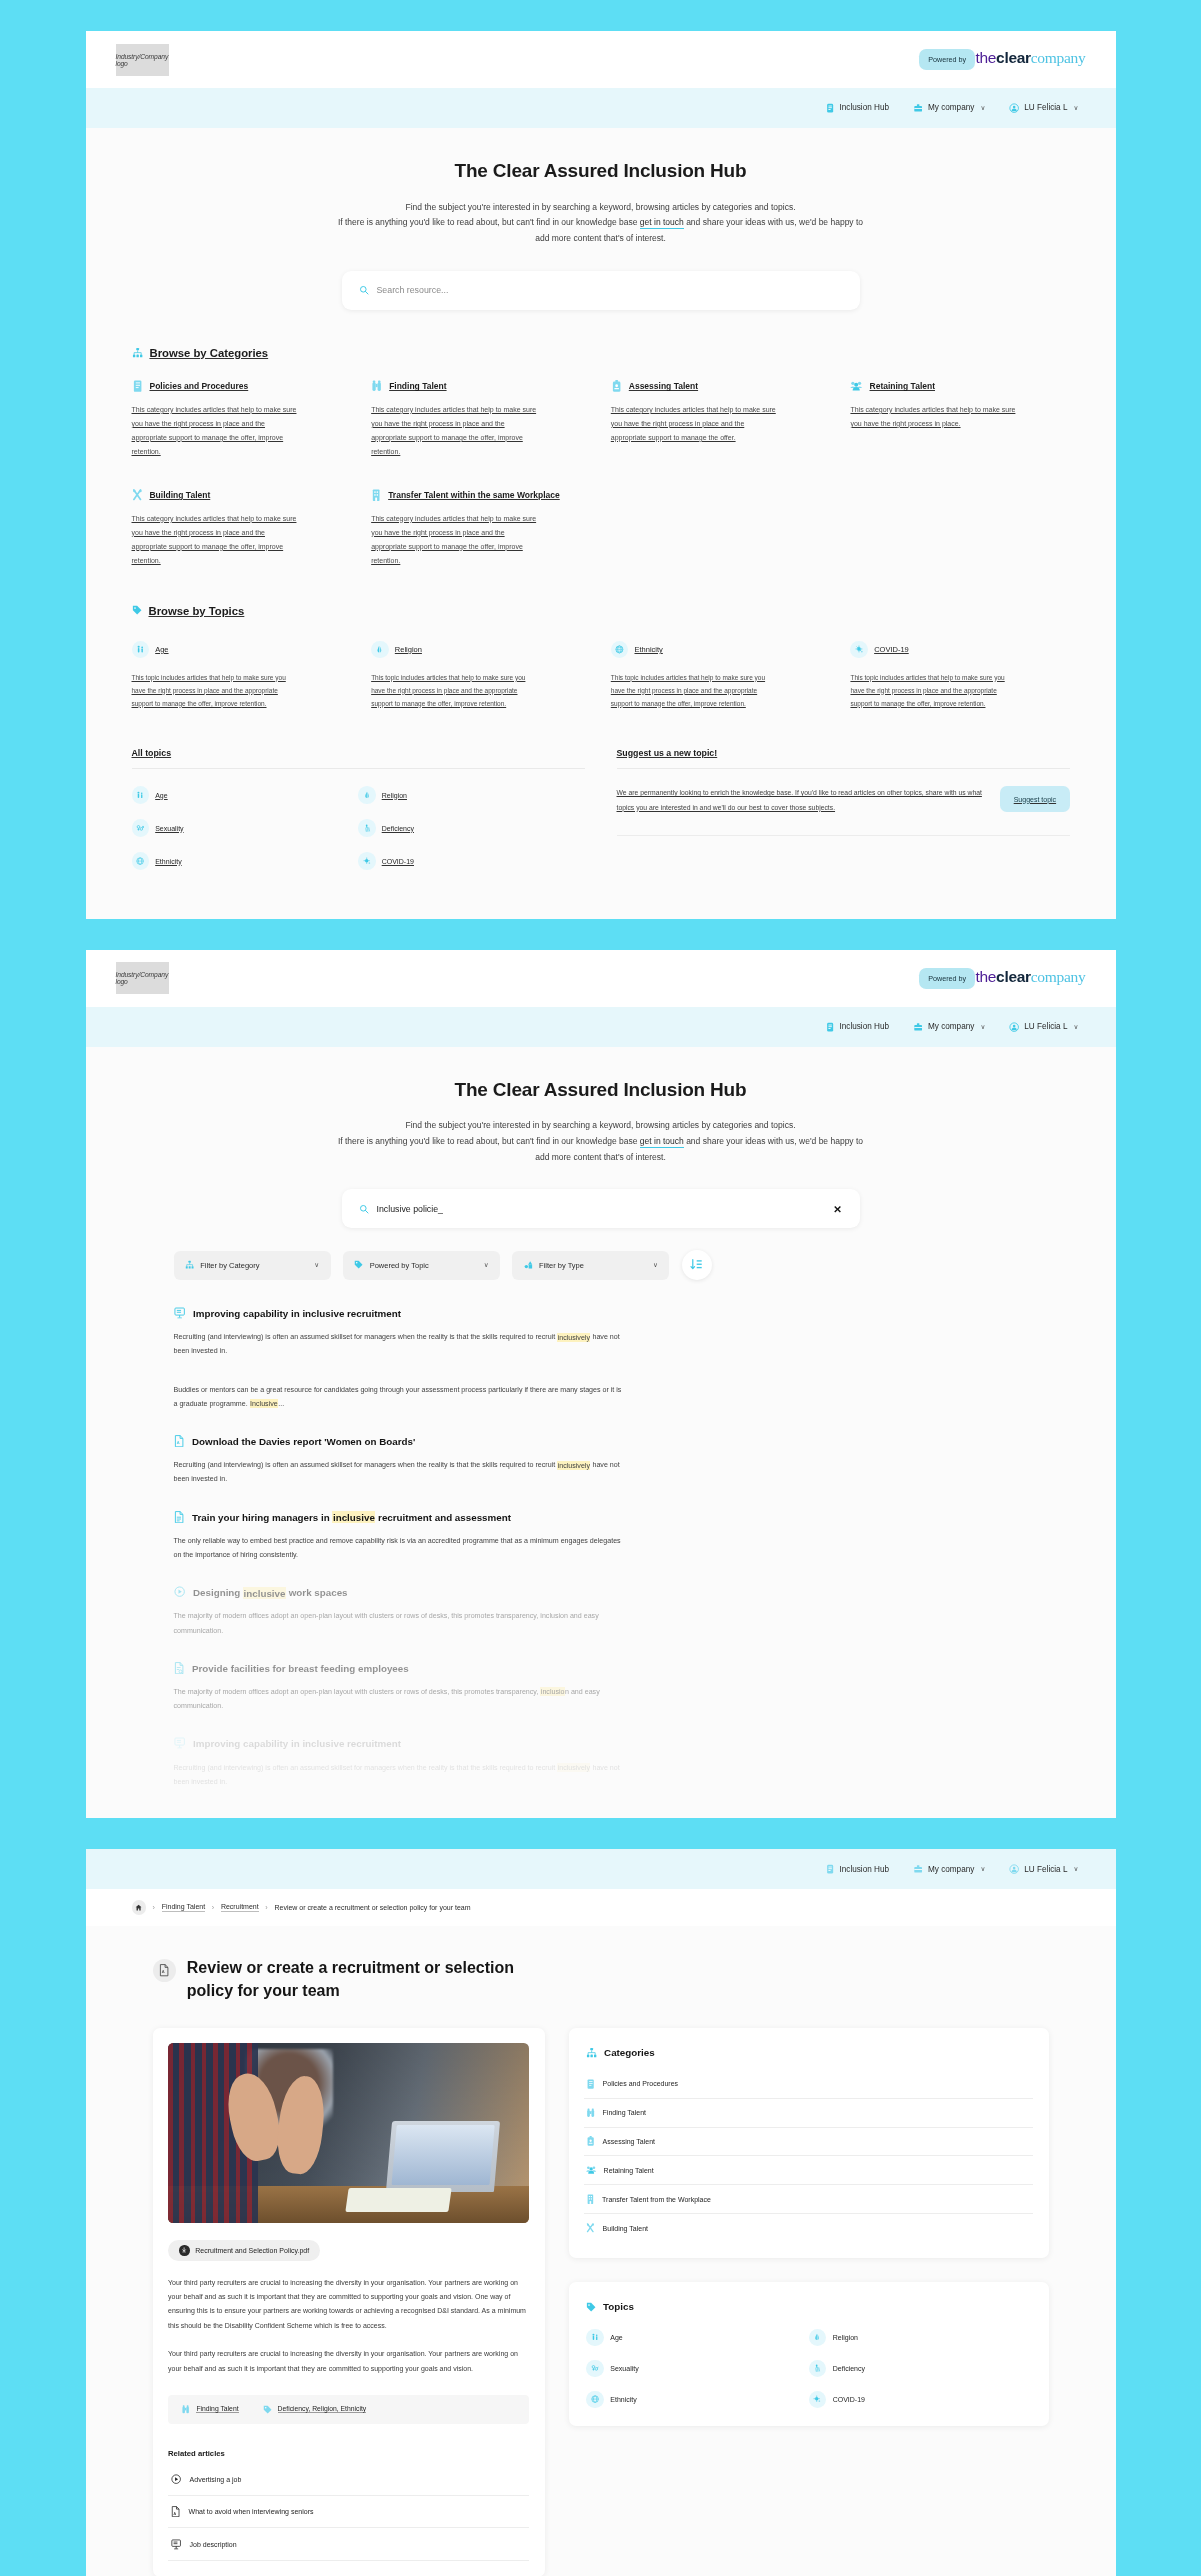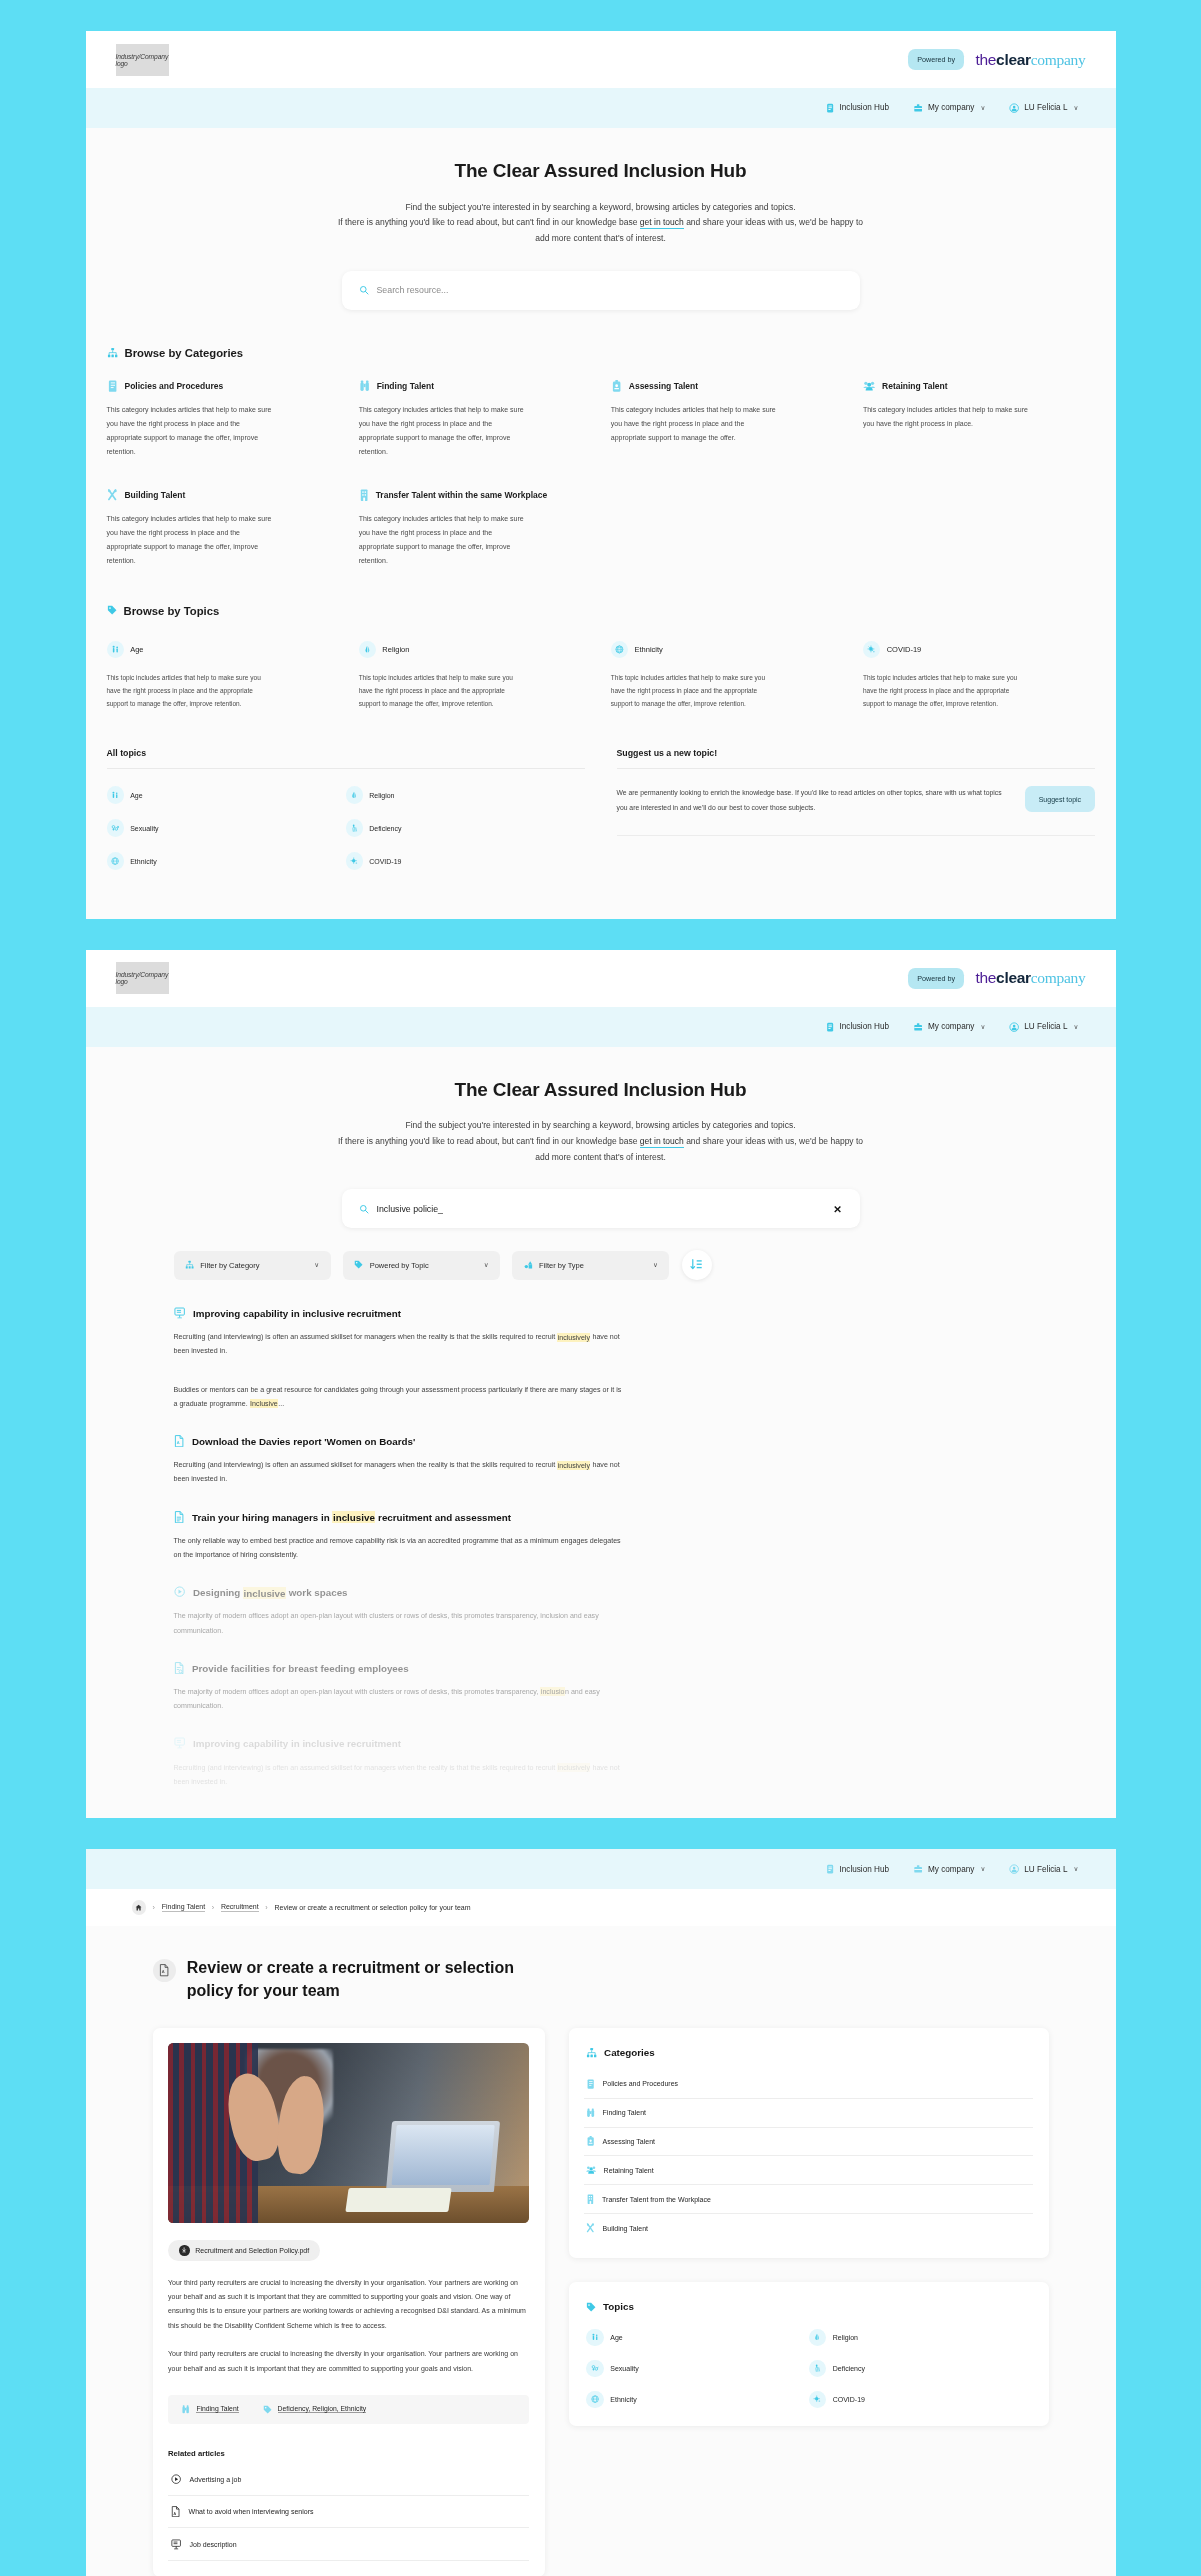--- a/index.html
+++ b/index.html
@@ -31,21 +31,21 @@
     justify-content:space-between;
     padding:0 30px;
   }
   .logo-box {
     width:53px; height:32px;
     background:#dcdcdc;
     display:flex; align-items:center; justify-content:center;
     font-size:6.7px; font-style:italic; color:#3a3a3a;
     letter-spacing:-0.1px;
   }
-  .powered-wrap { display:flex; align-items:center; gap:11px; }
+  .powered-wrap { display:flex; gap:0; }
   .powered-pill {
     background:#b5e7f2;
     border-radius:7.2px;
     padding:5.7px 9.3px;
     font-size:7.2px;
     color:#17323c;
   }
   .clear-logo { font-size:15.5px; letter-spacing:-0.3px; }
   .clear-logo .the { color:#4c1d95; font-weight:400; }
   .clear-logo .clear { color:#12263b; font-weight:700; }
@@ -86,21 +86,21 @@
     box-shadow:0 1px 5.2px rgba(0,0,0,0.07);
     display:flex; align-items:center;
     padding:0 17.5px;
     gap:7.2px;
   }
   .search-box .placeholder { font-size:8.8px; color:#8b8b8b; }
   .search-box .value { font-size:8.8px; color:#1a1a1a; }
   .search-clear { margin-left:auto; font-size:10.3px; font-weight:700; color:#111; cursor:pointer; }
 
   
-  .section { padding:0 21px; }
+  .section { padding:0 46px;text-decoration:underline; }
   .sec-head { display:flex; align-items:center; gap:6.7px; margin-top:37px; }
   .sec-head h2 { font-size:11.3px; font-weight:700; color:#1b1b1b; }
 
   
   .cat-grid { display:grid; grid-template-columns:repeat(4,1fr); column-gap:20.6px; row-gap:30px; margin-top:21.6px; }
   .cat-card .cat-head { display:flex; align-items:center; gap:6.7px; }
   .cat-card .cat-title { font-size:8.5px; font-weight:700; color:#1d1d1d; }
   .cat-card .cat-desc { margin-top:10.3px; font-size:7px; line-height:2.0; color:#4a4a4a; max-width:170px; }
 
   

